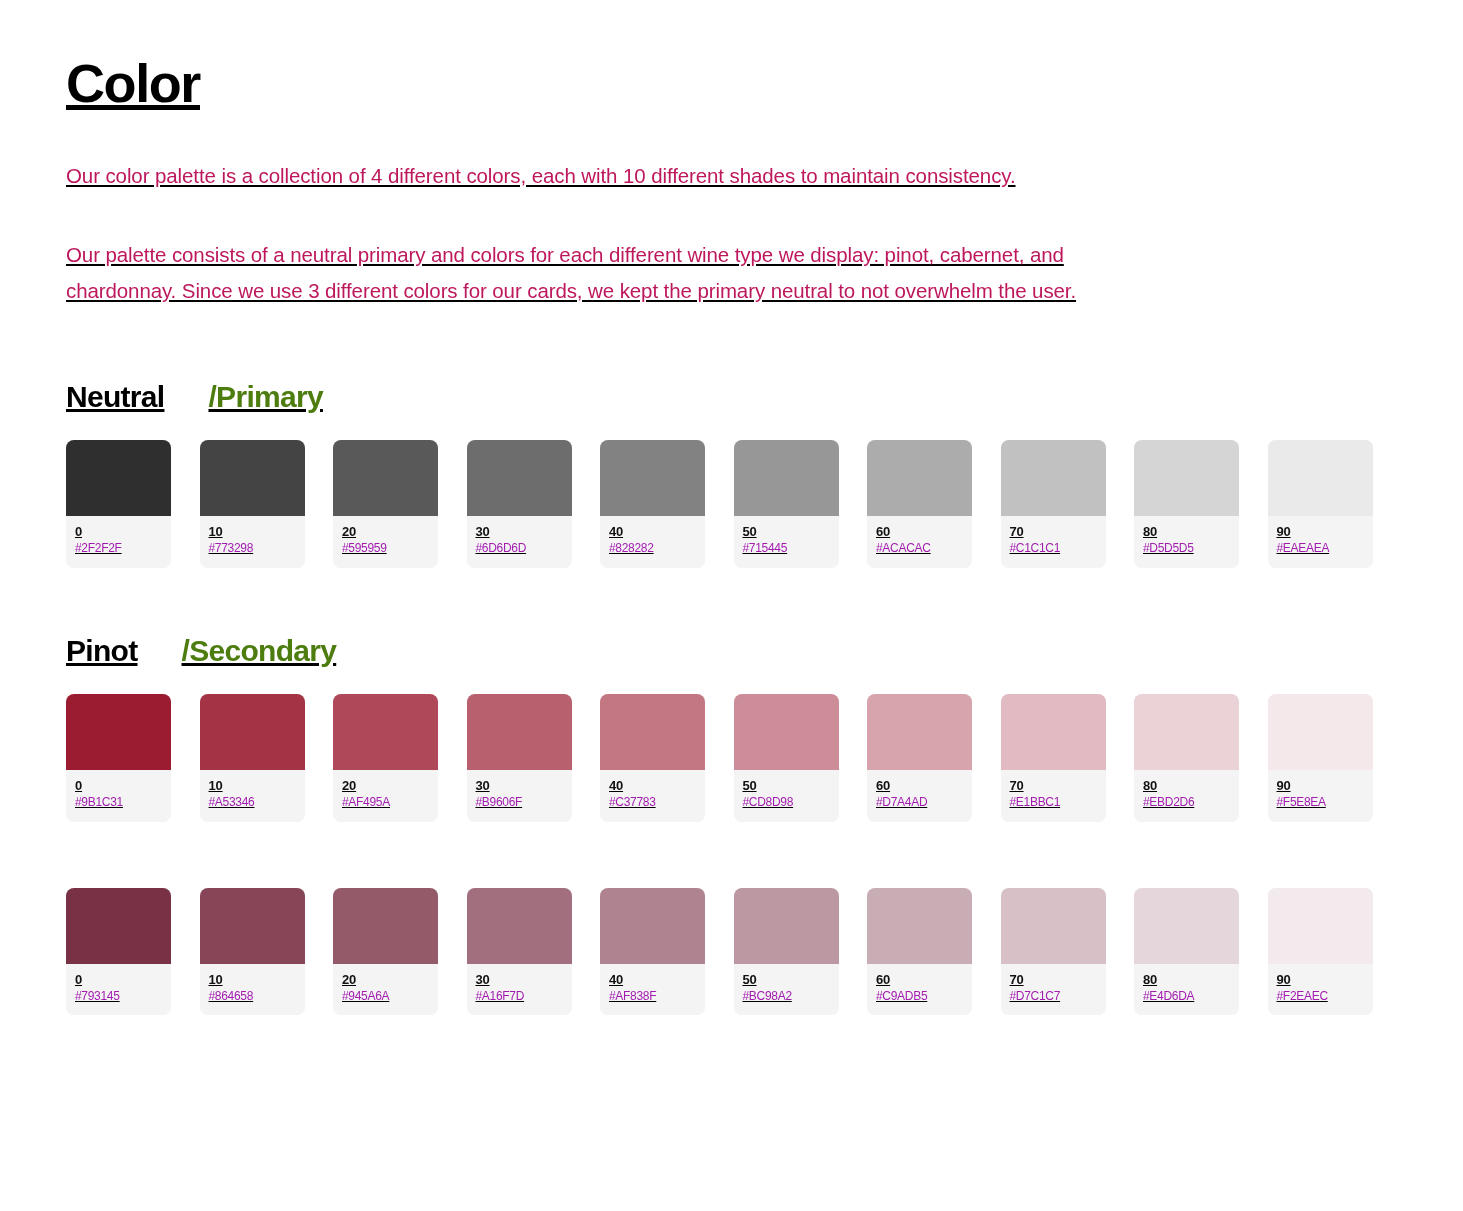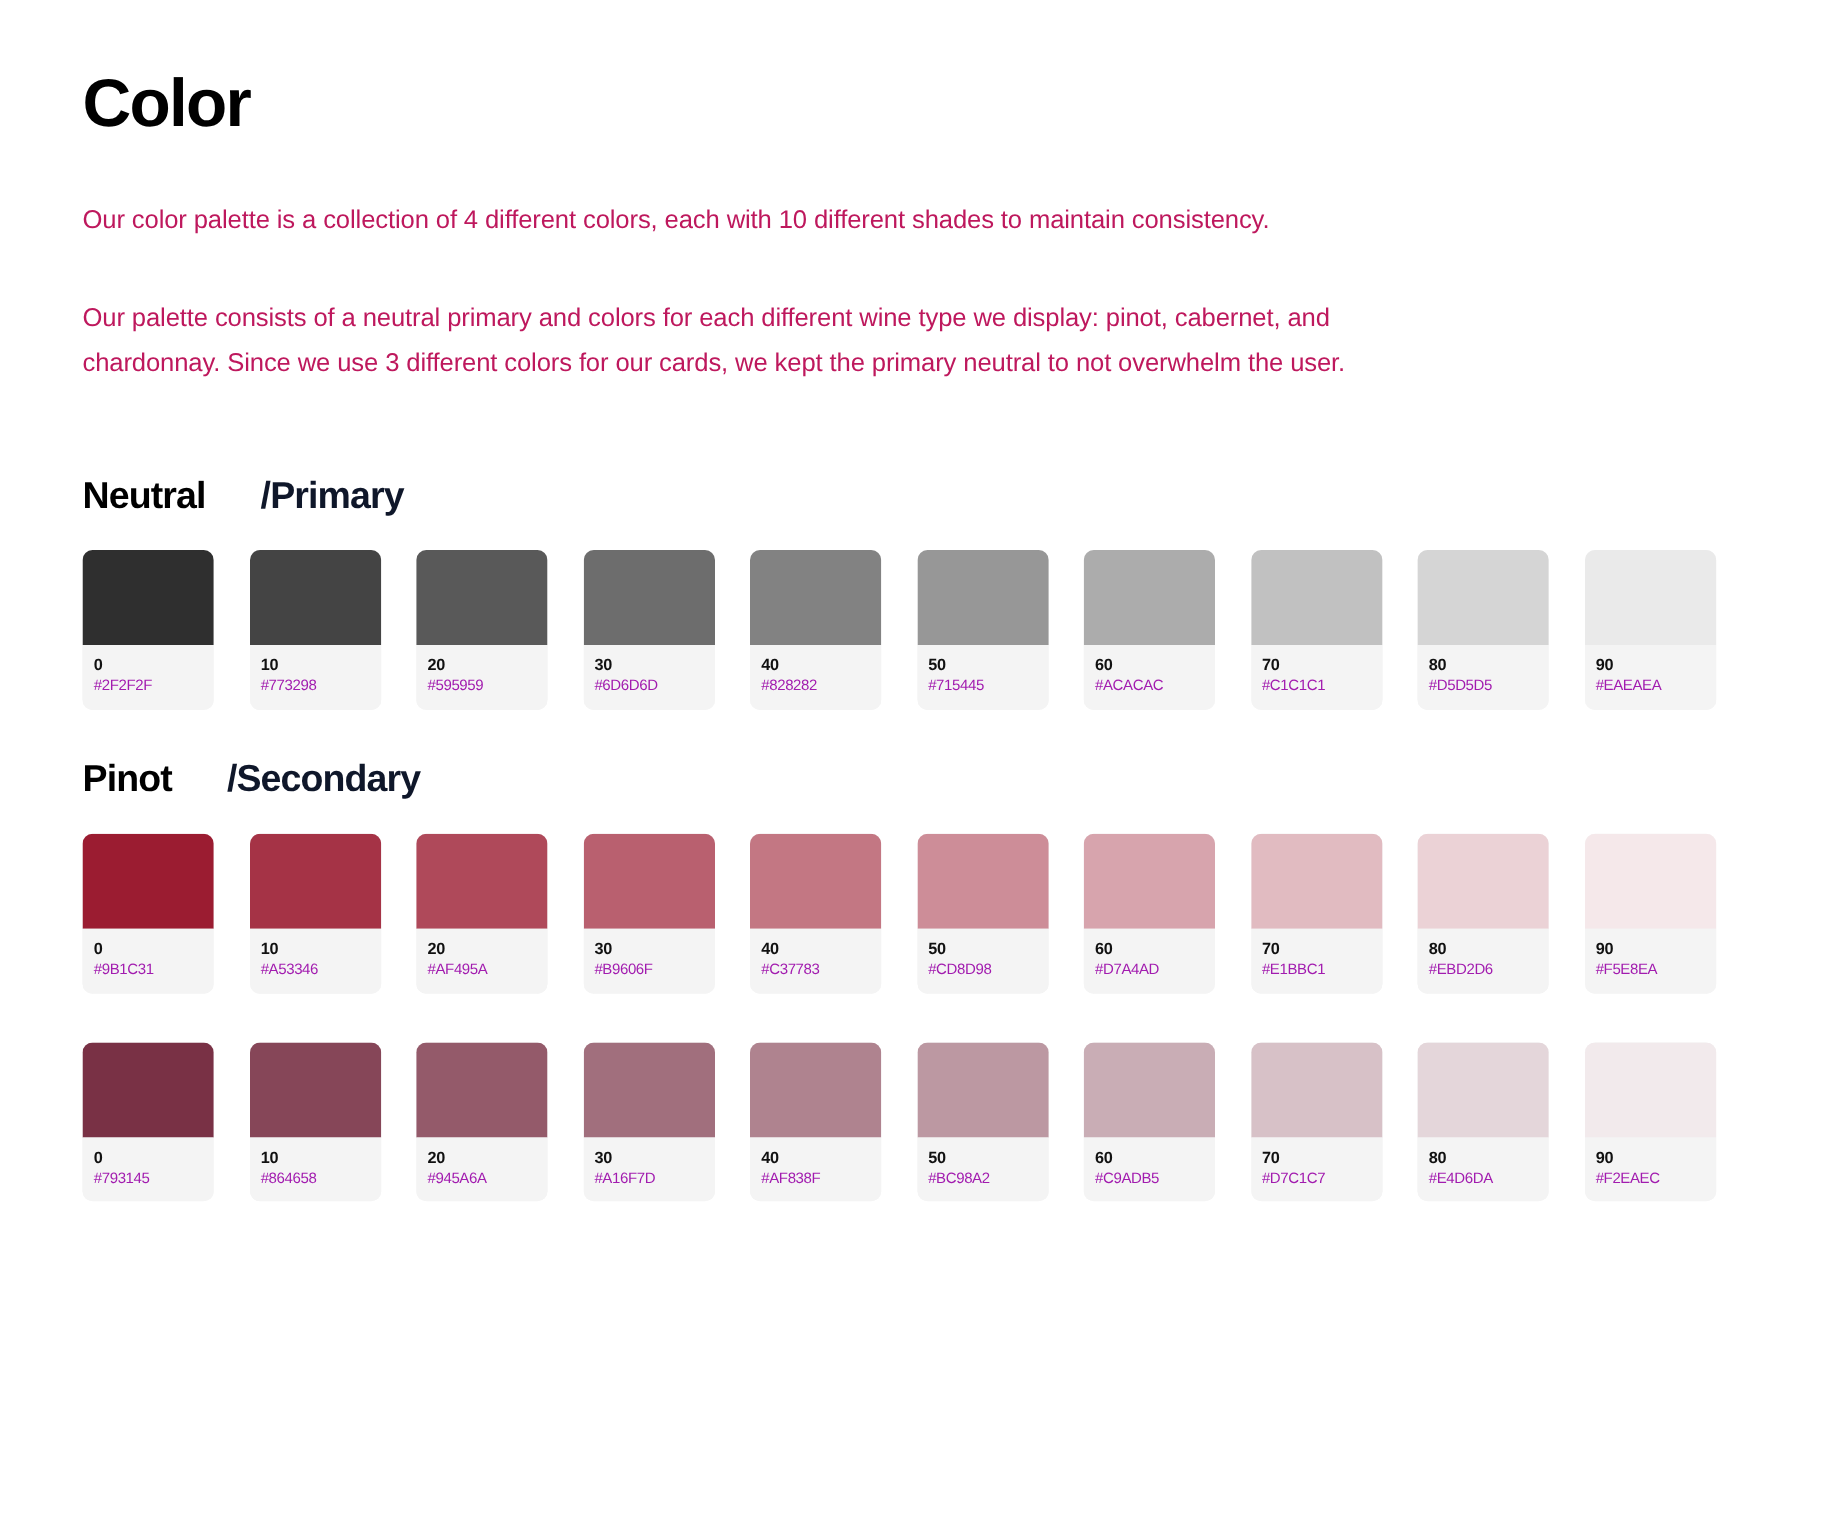--- a/index.html
+++ b/index.html
@@ -13,20 +13,21 @@
   }
 
   .page {
     position: relative;
     width: 1463px;
     height: 1211px;
     background: #ffffff;
     border-radius: 14px;
     overflow: hidden;
     padding: 0 66px;
+    text-decoration: underline;
   }
 
   
   .page-title {
     font-size: 54px;
     font-weight: 700;
     letter-spacing: -1.4px;
     color: #000000;
     padding-top: 52px;
     line-height: 1.15;
@@ -40,32 +41,32 @@
   .intro-para {
     font-size: 20.5px;
     line-height: 1.72;
     color: #be185d;
     letter-spacing: -0.1px;
   }
 
   .intro-para + .intro-para { margin-top: 44px; }
 
   
-  .section { margin-top: 39px; }
+  .section { margin-top: 66px; }
   .section-neutral { margin-top: 72px; }
 
   .section-heading {
     font-size: 30px;
     font-weight: 700;
     letter-spacing: -0.7px;
     color: #000000;
     margin-bottom: 26px;
   }
 
-  .section-heading .suffix { color: #0f172a; padding-left: 44px; }
+  .section-heading .suffix { color: #4d7c0f; padding-left: 44px; }
 
   
   .swatch-row {
     display: flex;
     gap: 28.5px;
   }
 
   .swatch-card {
     width: 105px;
     border-radius: 8px;

